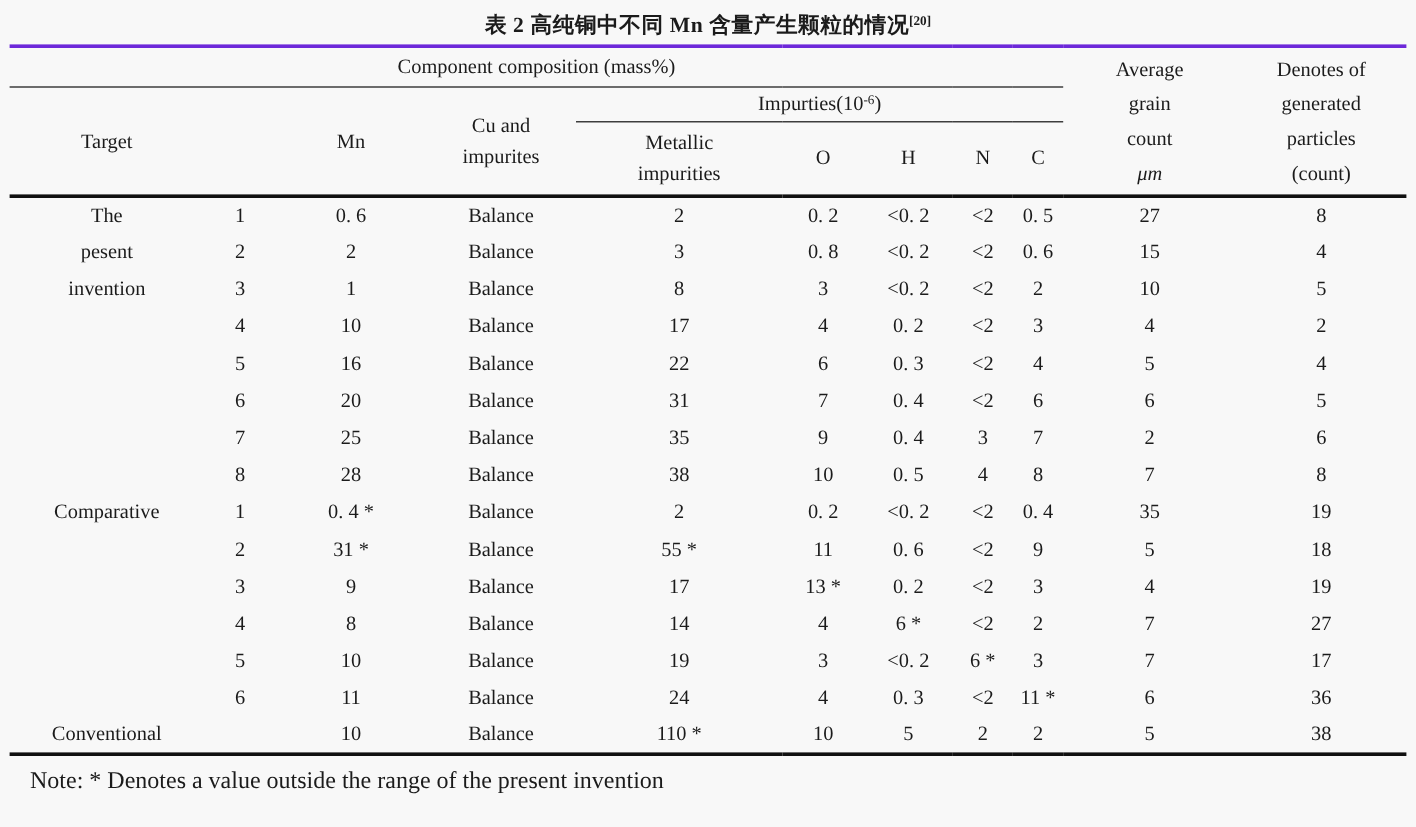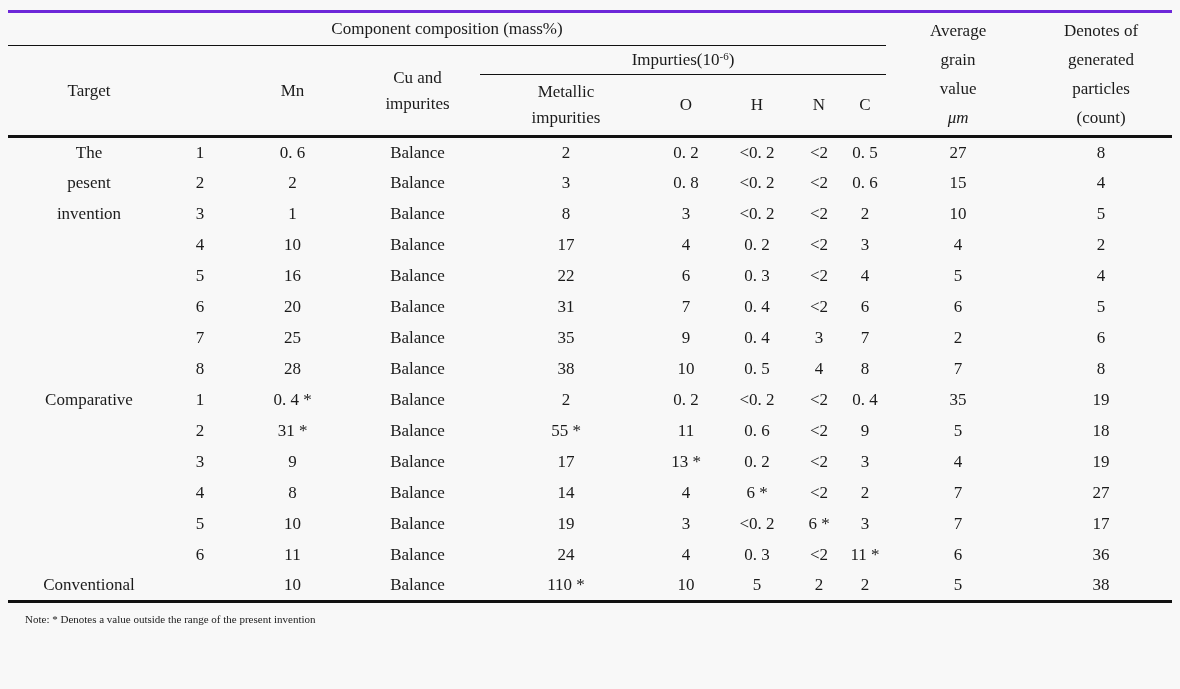--- a/index.html
+++ b/index.html
@@ -35,28 +35,29 @@
   tr.rowB th { height:29px; }
   tr.rowC th { height:62px; }
   th.grpA { border-bottom:1.6px solid #111; }
   th.grpB { border-bottom:1.6px solid #111;text-align:center; }
   th.twoline div { line-height:26px; }
   th.fourline div { line-height:29px; }
   .mu { font-style:italic; }
 
   .note {
     margin:10px 0 0 25px;
-    font-size:11px;
+    font-size:20px;
     font-family:Liberation Serif, serif;
   }
 </style>
 </head>
 <body>
 
 <div class="titles">
+  <div class="title-zh"><span>表 2  高纯铜中不同 Mn 含量产生颗粒的情况</span><sup class="ref">[20]</sup></div>
 </div>
 
 <table class="main">
   <colgroup>
     <col style="width:162px">
       <col style="width:60px">
       <col style="width:125px">
       <col style="width:125px">
     <col style="width:172px">
       <col style="width:68px">
@@ -65,21 +66,21 @@
     <col style="width:42px">
       <col style="width:144px">
       <col style="width:142px">
   </colgroup>
   <thead>
     <tr class="rowA">
       <th colspan="9" class="grpA">Component composition (mass%)</th>
       <th rowspan="3" class="fourline">
         <div>Average</div>
         <div>grain</div>
-        <div>value</div>
+        <div>count</div>
         <div class="mu">μm</div>
       </th>
       <th rowspan="3" class="fourline">
         <div>Denotes of</div>
         <div>generated</div>
         <div>particles</div>
         <div>(count)</div>
       </th>
     </tr>
     <tr class="rowB">

